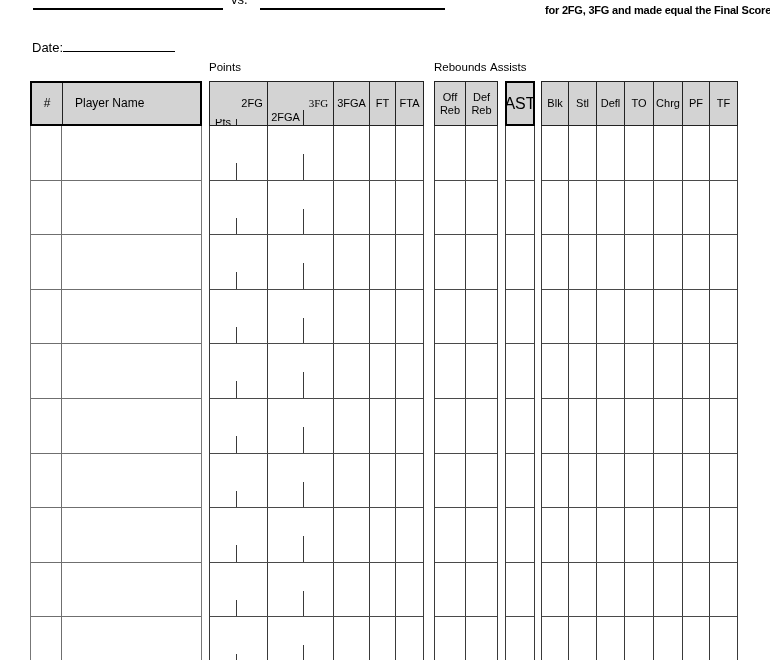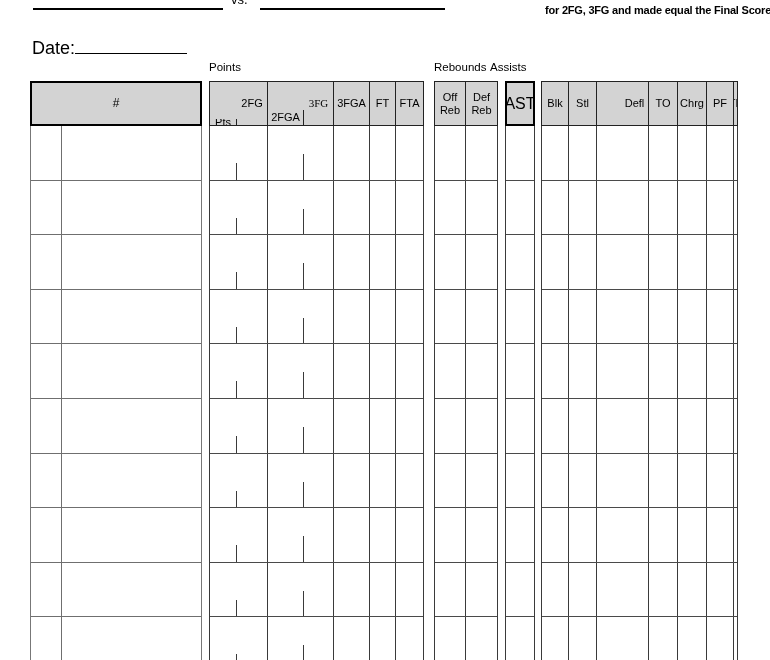--- a/index.html
+++ b/index.html
@@ -10,21 +10,21 @@
     background:#fff;
     font-family:"Liberation Sans", sans-serif;
     color:#000;
   }
   
   .blank-line{position:absolute;top:0;height:8px;border-bottom:2px solid #000;}
   .blank1{left:33px;width:190px;}
   .blank2{left:260px;width:185px;}
   .vs{position:absolute;left:231px;top:-8px;font-size:13px;}
   .note{position:absolute;left:497px;top:4px;font-size:11px;font-weight:bold;white-space:nowrap;letter-spacing:-0.2px;margin-left:48px;}
-  .date-row{position:absolute;left:32px;top:38px;font-size:18px;white-space:nowrap;}
+  .date-row{position:absolute;left:32px;top:38px;font-size:13px;white-space:nowrap;}
   .date-line{display:inline-block;width:112px;height:13px;border-bottom:1.5px solid #000;}
   
   .glabel{position:absolute;top:61px;height:15px;font-size:11.5px;text-align:left;white-space:nowrap;}
   .glabel-points{left:209px;width:215px;}
   .glabel-rebounds{left:434px;width:64px;}
   .glabel-assists{left:490px;width:60px;}
   .glabel-other{left:541px;width:197px;}
   
   .sec{position:absolute;top:81px;box-sizing:border-box;}
   .sec-roster{left:30px;width:172px;}
@@ -51,21 +51,21 @@
   .sec-roster .row{border-bottom:1.5px solid #6f6f6f;}
   .cell{flex:0 0 auto;box-sizing:border-box;border-right:1px solid #3a3a3a;}
   .sec-roster .cell{border-right:1.5px solid #6f6f6f;}
   .cell:last-child{border-right:none;flex:1 1 auto;}
 
   
   .sec-roster  .w0{width:31px;}
   .sec-points  .w0{width:27px;margin-top:37px;} .sec-points .w1{width:31px;} .sec-points .w2{width:36px;margin-top:28px;}
   .sec-points  .w3{width:30px;font-family:Liberation Serif, serif;} .sec-points .w4{width:36px;} .sec-points .w5{width:26px;}
   .sec-rebounds .w0{width:31px;}
-  .sec-other   .w0{width:27px;} .sec-other .w1{width:28px;} .sec-other .w2{width:28px;margin-left:24px;}
+  .sec-other   .w0{width:27px;} .sec-other .w1{width:28px;} .sec-other .w2{width:28px;}
   .sec-other   .w3{width:29px;} .sec-other .w4{width:29px;} .sec-other .w5{width:27px;}
 </style>
 </head>
 <body>
 
 <div class="sheet">
 
   <div class="blank-line blank1"></div>
   <div class="vs">vs.</div>
   <div class="blank-line blank2"></div>
@@ -73,20 +73,21 @@
 
   <div class="date-row"><span>Date:</span><span class="date-line"></span></div>
 
   <div class="glabel glabel-points">Points</div>
   <div class="glabel glabel-rebounds">Rebounds</div>
   <div class="glabel glabel-assists">Assists</div>
 
   <div class="sec sec-roster">
     <div class="hdr">
       <div class="hc w0">#</div>
+      <div class="hc hc-player">Player Name</div>
     </div>
     <div class="body">
         <div class="row">
           <div class="cell w0"></div>
           <div class="cell w1"></div>
         </div>
         <div class="row">
           <div class="cell w0"></div>
           <div class="cell w1"></div>
         </div>

